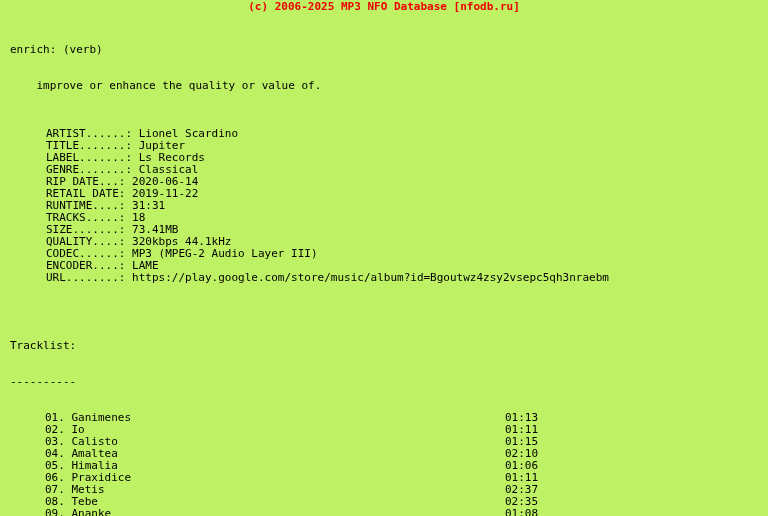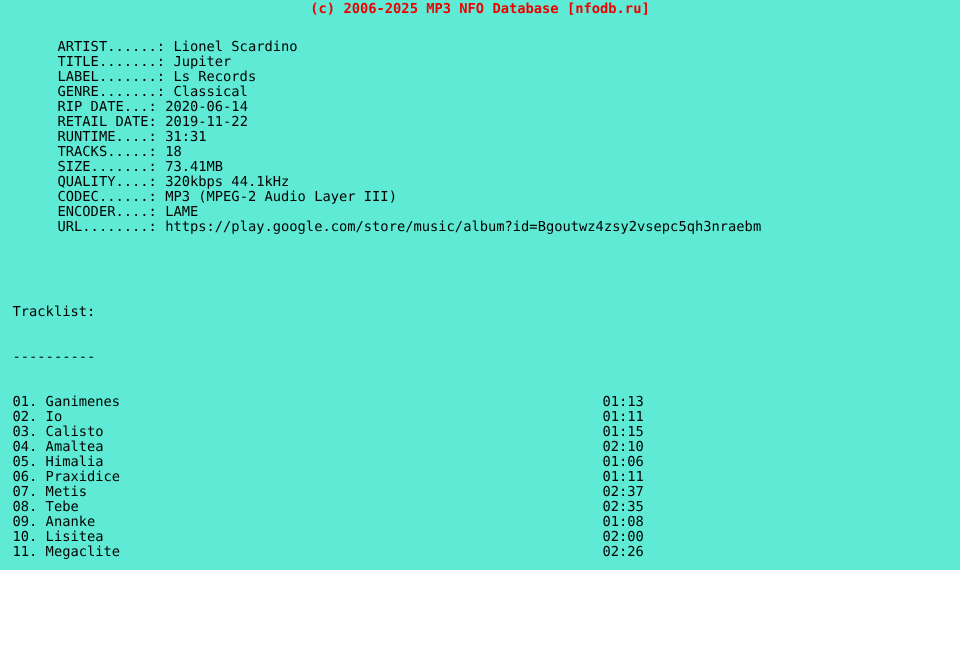--- a/index.html
+++ b/index.html
@@ -12,22 +12,22 @@
     width: 768px;
     height: 516px;
     overflow: hidden;
     font-family: "DejaVu Sans Mono", "Liberation Mono", monospace;
     color: #000000;
     -webkit-font-smoothing: none;
   }
   .page {
     position: relative;
     width: 768px;
-    height: 456px;
-    background: #5eead4;
+    height: 516px;
+    background: #bef264;
   }
   .nfo-header {
     width: 100%;
     text-align: center;
     color: #ee0000;
     font-size: 11px;
     line-height: 12px;
     font-weight: bold;
     letter-spacing: 0px;
     padding-top: 1px;
@@ -46,38 +46,43 @@
   .fields { margin: 0; }
   .field-row { white-space: pre; }
   .field-label { display: inline; margin-left: 36px; }
   .field-value { display: inline; }
   .tracklist-title { white-space: pre; margin-top: 20px; }
   .tracklist-rule { white-space: pre; letter-spacing: 0px; }
   .track-row {
     position: relative;
     white-space: pre;
     height: 12px;
+    margin-left: 35px;
   }
   .track-main { display: inline; }
   .track-time {
     position: absolute;
-    left: 472px;
+    left: 460px;
     top: 0;
     white-space: pre;
   }
 </style>
 </head>
 <body>
 
 <div class="page">
 
   <div class="nfo-header" style="color: rgb(238, 0, 0);">(c) 2006-2025 MP3 NFO Database [nfodb.ru]</div>
 
   <div class="spacer-6"></div>
 
+  <div class="block">
+    <div class="def-term">enrich: (verb)</div>
+    <div class="def-body">    improve or enhance the quality or value of.</div>
+  </div>
 
   <div class="spacer-12"></div>
 
   <div class="block fields" id="fields-container"><div class="field-row"><span class="field-label">ARTIST......:</span><span class="field-value"> Lionel Scardino</span></div><div class="field-row"><span class="field-label">TITLE.......:</span><span class="field-value"> Jupiter</span></div><div class="field-row"><span class="field-label">LABEL.......:</span><span class="field-value"> Ls Records</span></div><div class="field-row"><span class="field-label">GENRE.......:</span><span class="field-value"> Classical</span></div><div class="field-row"><span class="field-label">RIP DATE...:</span><span class="field-value"> 2020-06-14</span></div><div class="field-row"><span class="field-label">RETAIL DATE:</span><span class="field-value"> 2019-11-22</span></div><div class="field-row"><span class="field-label">RUNTIME....:</span><span class="field-value"> 31:31</span></div><div class="field-row"><span class="field-label">TRACKS.....:</span><span class="field-value"> 18</span></div><div class="field-row"><span class="field-label">SIZE.......:</span><span class="field-value"> 73.41MB</span></div><div class="field-row"><span class="field-label">QUALITY....:</span><span class="field-value"> 320kbps 44.1kHz</span></div><div class="field-row"><span class="field-label">CODEC......:</span><span class="field-value"> MP3 (MPEG-2 Audio Layer III)</span></div><div class="field-row"><span class="field-label">ENCODER....:</span><span class="field-value"> LAME</span></div><div class="field-row"><span class="field-label">URL........:</span><span class="field-value"> https://play.google.com/store/music/album?id=Bgoutwz4zsy2vsepc5qh3nraebm</span></div></div>
 
   <div class="spacer-12"></div>
 
   <div class="block">
     <div class="tracklist-title">Tracklist:</div>
     <div class="tracklist-rule">----------</div>

